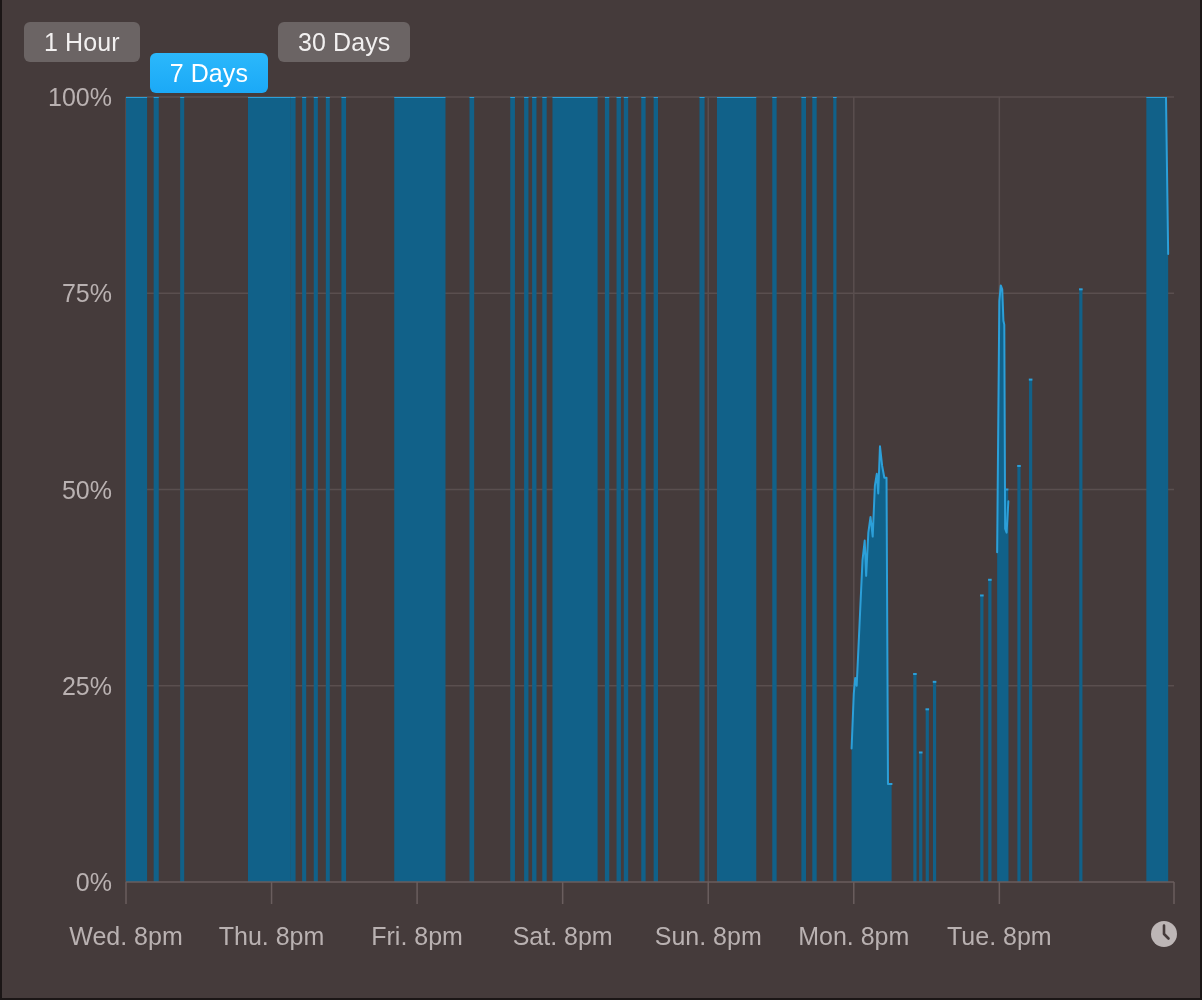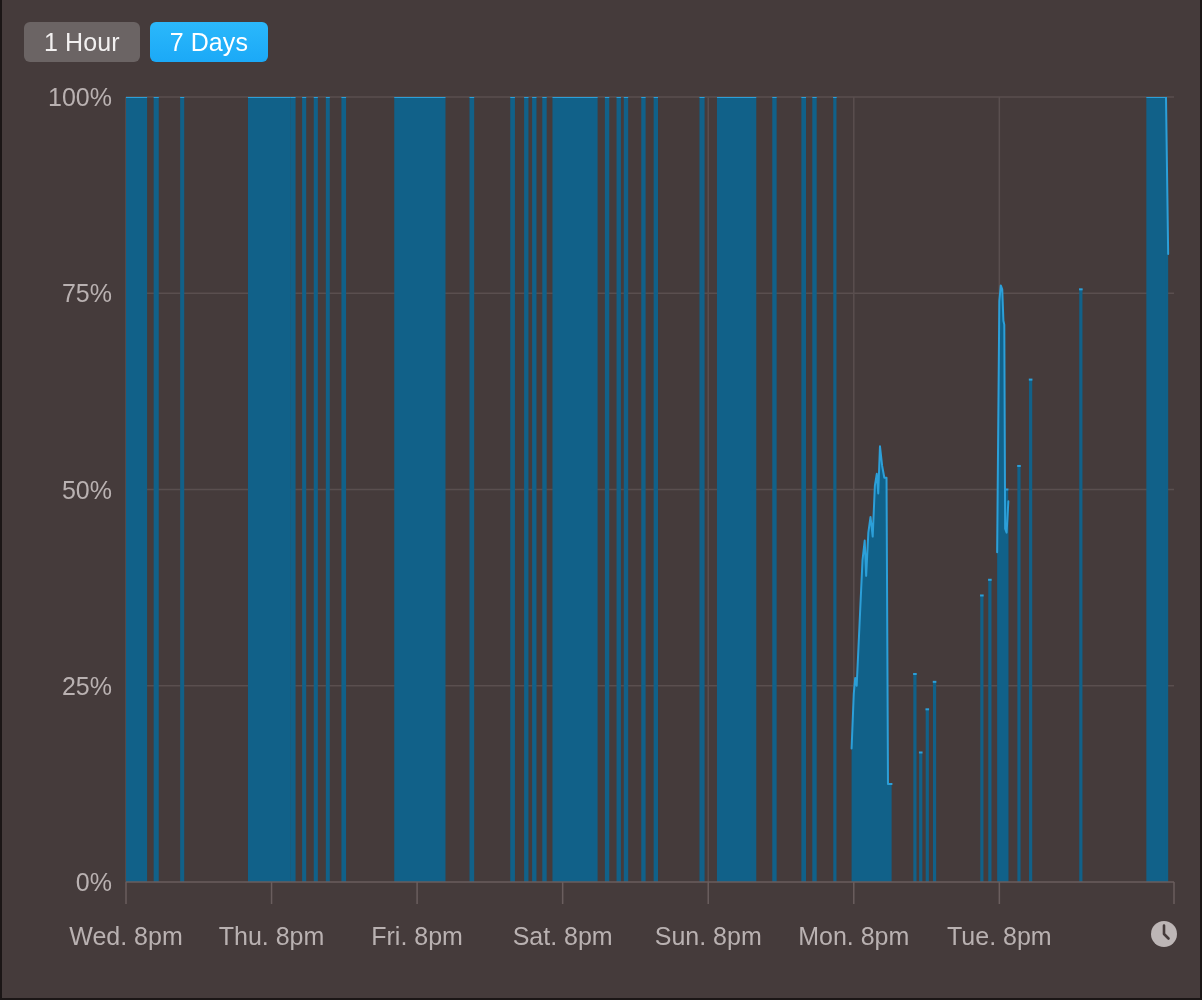--- a/index.html
+++ b/index.html
@@ -42,20 +42,21 @@
     padding: 0 20px;
     text-align: left;
     white-space: nowrap;
     box-sizing: border-box;
     user-select: none;
     letter-spacing: 0.1px;
   }
   .seg-btn.selected {
     background: linear-gradient(180deg, #2BB8FB 0%, #1BA9F7 100%);
     color: #FFFFFF;
+    margin-top: 31px;
   }
   
   #chart-area {
     position: absolute;
     left: 0; top: 76px;
     width: 1198px; height: 890px;
   }
   svg { display: block; }
   .ylabel {
     fill: #B9B1B1;
@@ -74,20 +75,21 @@
   .tickline  { stroke: #6A5E5E; stroke-width: 1.5; }
 </style>
 </head>
 <body>
 
 <div id="window">
 
   <div id="segmented">
     <div class="seg-btn">1 Hour</div>
     <div class="seg-btn selected">7 Days</div>
+    <div class="seg-btn">30 Days</div>
   </div>
 
   <div id="chart-area">
     <svg id="chart-svg" width="1198" height="890" viewBox="0 0 1198 890">
       <g id="gridlines">
           <line x1="124" y1="609.75" x2="1172" y2="609.75" class="gridline"></line>
           <line x1="124" y1="413.5" x2="1172" y2="413.5" class="gridline"></line>
           <line x1="124" y1="217.25" x2="1172" y2="217.25" class="gridline"></line>
           <line x1="124" y1="21" x2="1172" y2="21" class="gridline"></line>
           <line x1="124" y1="21" x2="124" y2="806" class="gridline"></line>

